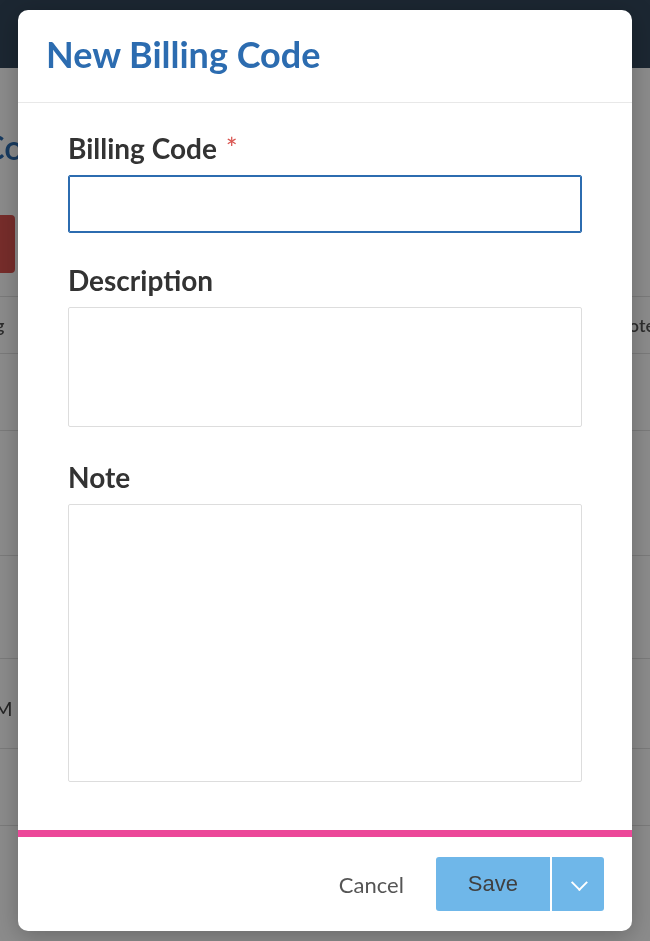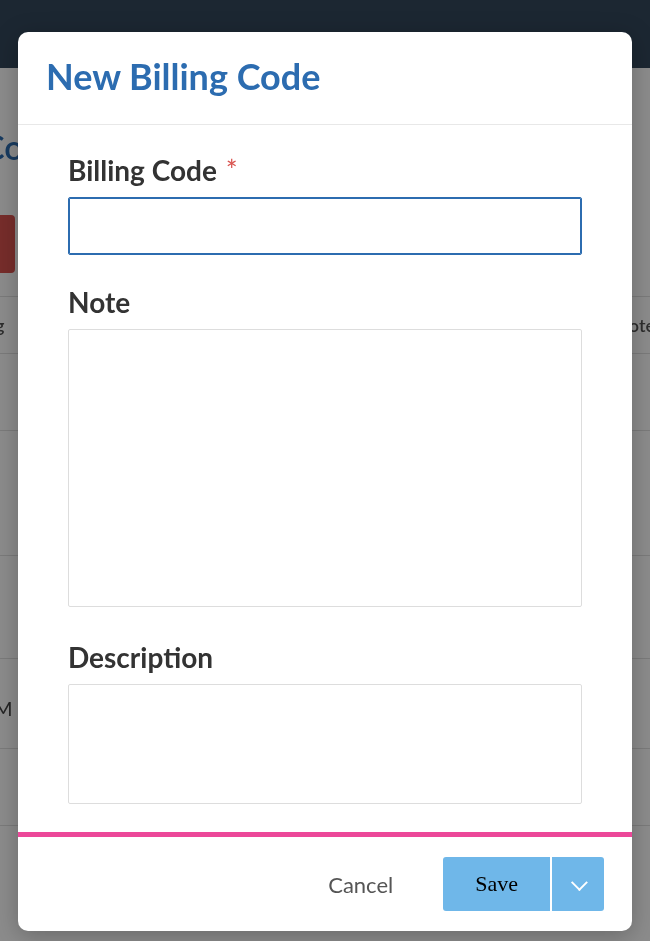--- a/index.html
+++ b/index.html
@@ -90,21 +90,20 @@
     position: absolute;
     top: 10px;
     left: 18px;
     right: 18px;
     bottom: 10px;
     background: #fff;
     border-radius: 10px;
     display: flex;
     flex-direction: column;
     box-shadow: 0 5px 25px rgba(0,0,0,0.25);
-    margin-top: 22px;
   }
   .modal-header {
     padding: 22px 28px 26px 28px;
     border-bottom: 1px solid #e8e8e8;
   }
   .modal-title {
     font-size: 36px;
     font-weight: 700;
     color: #2c6cb0;
   }
@@ -152,47 +151,47 @@
     resize: none;
     outline: none;
   }
   .textarea.desc {
     height: 120px;
   }
   .textarea.note {
     height: 278px;
   }
   .modal-footer {
-    border-top: 5px solid #ec4899;
+    border-top: 7px solid #ec4899;
     padding: 20px 28px 20px 28px;
     display: flex;
     justify-content: flex-end;
     align-items: center;
-    gap: 50px;
+    gap: 32px;
   }
   .btn-cancel {
     background: none;
     border: none;
     font-size: 22px;
     color: #555;
     cursor: pointer;
     font-family: inherit;
   }
   .btn-group {
     display: flex;
   }
   .btn-save {
     background: #6fb7e9;
-    color: #000000;
+    color: #404040;
     border: none;
     font-size: 22px;
     padding: 14px 32px;
     border-radius: 3px 0 0 3px;
     cursor: pointer;
-    font-family: Liberation Serif, serif;
+    font-family: Liberation Sans, sans-serif;
     text-align: center;
   }
   .btn-dropdown {
     background: #6fb7e9;
     border: none;
     border-radius: 0 3px 3px 0;
     width: 52px;
     margin-left: 2px;
     cursor: pointer;
     display: flex;
@@ -237,27 +236,27 @@
 
     <div class="form-group">
       <label class="form-label">
         <span>Billing Code</span>
         <span class="req-star">*</span>
       </label>
       <input type="text" class="text-input focused" value="" style="">
     </div>
 
     <div class="form-group">
+      <label class="form-label">Description</label>
+      <textarea class="textarea desc" style=""></textarea>
+    </div>
+
+    <div class="form-group">
       <label class="form-label">Note</label>
       <textarea class="textarea note" style=""></textarea>
-    </div>
-
-    <div class="form-group">
-      <label class="form-label">Description</label>
-      <textarea class="textarea desc" style=""></textarea>
     </div>
 
   </div>
   <div class="modal-footer">
     <button class="btn-cancel">Cancel</button>
     <div class="btn-group">
       <button class="btn-save">Save</button>
       <button class="btn-dropdown">
         <span class="chevron-down"></span>
       </button>

